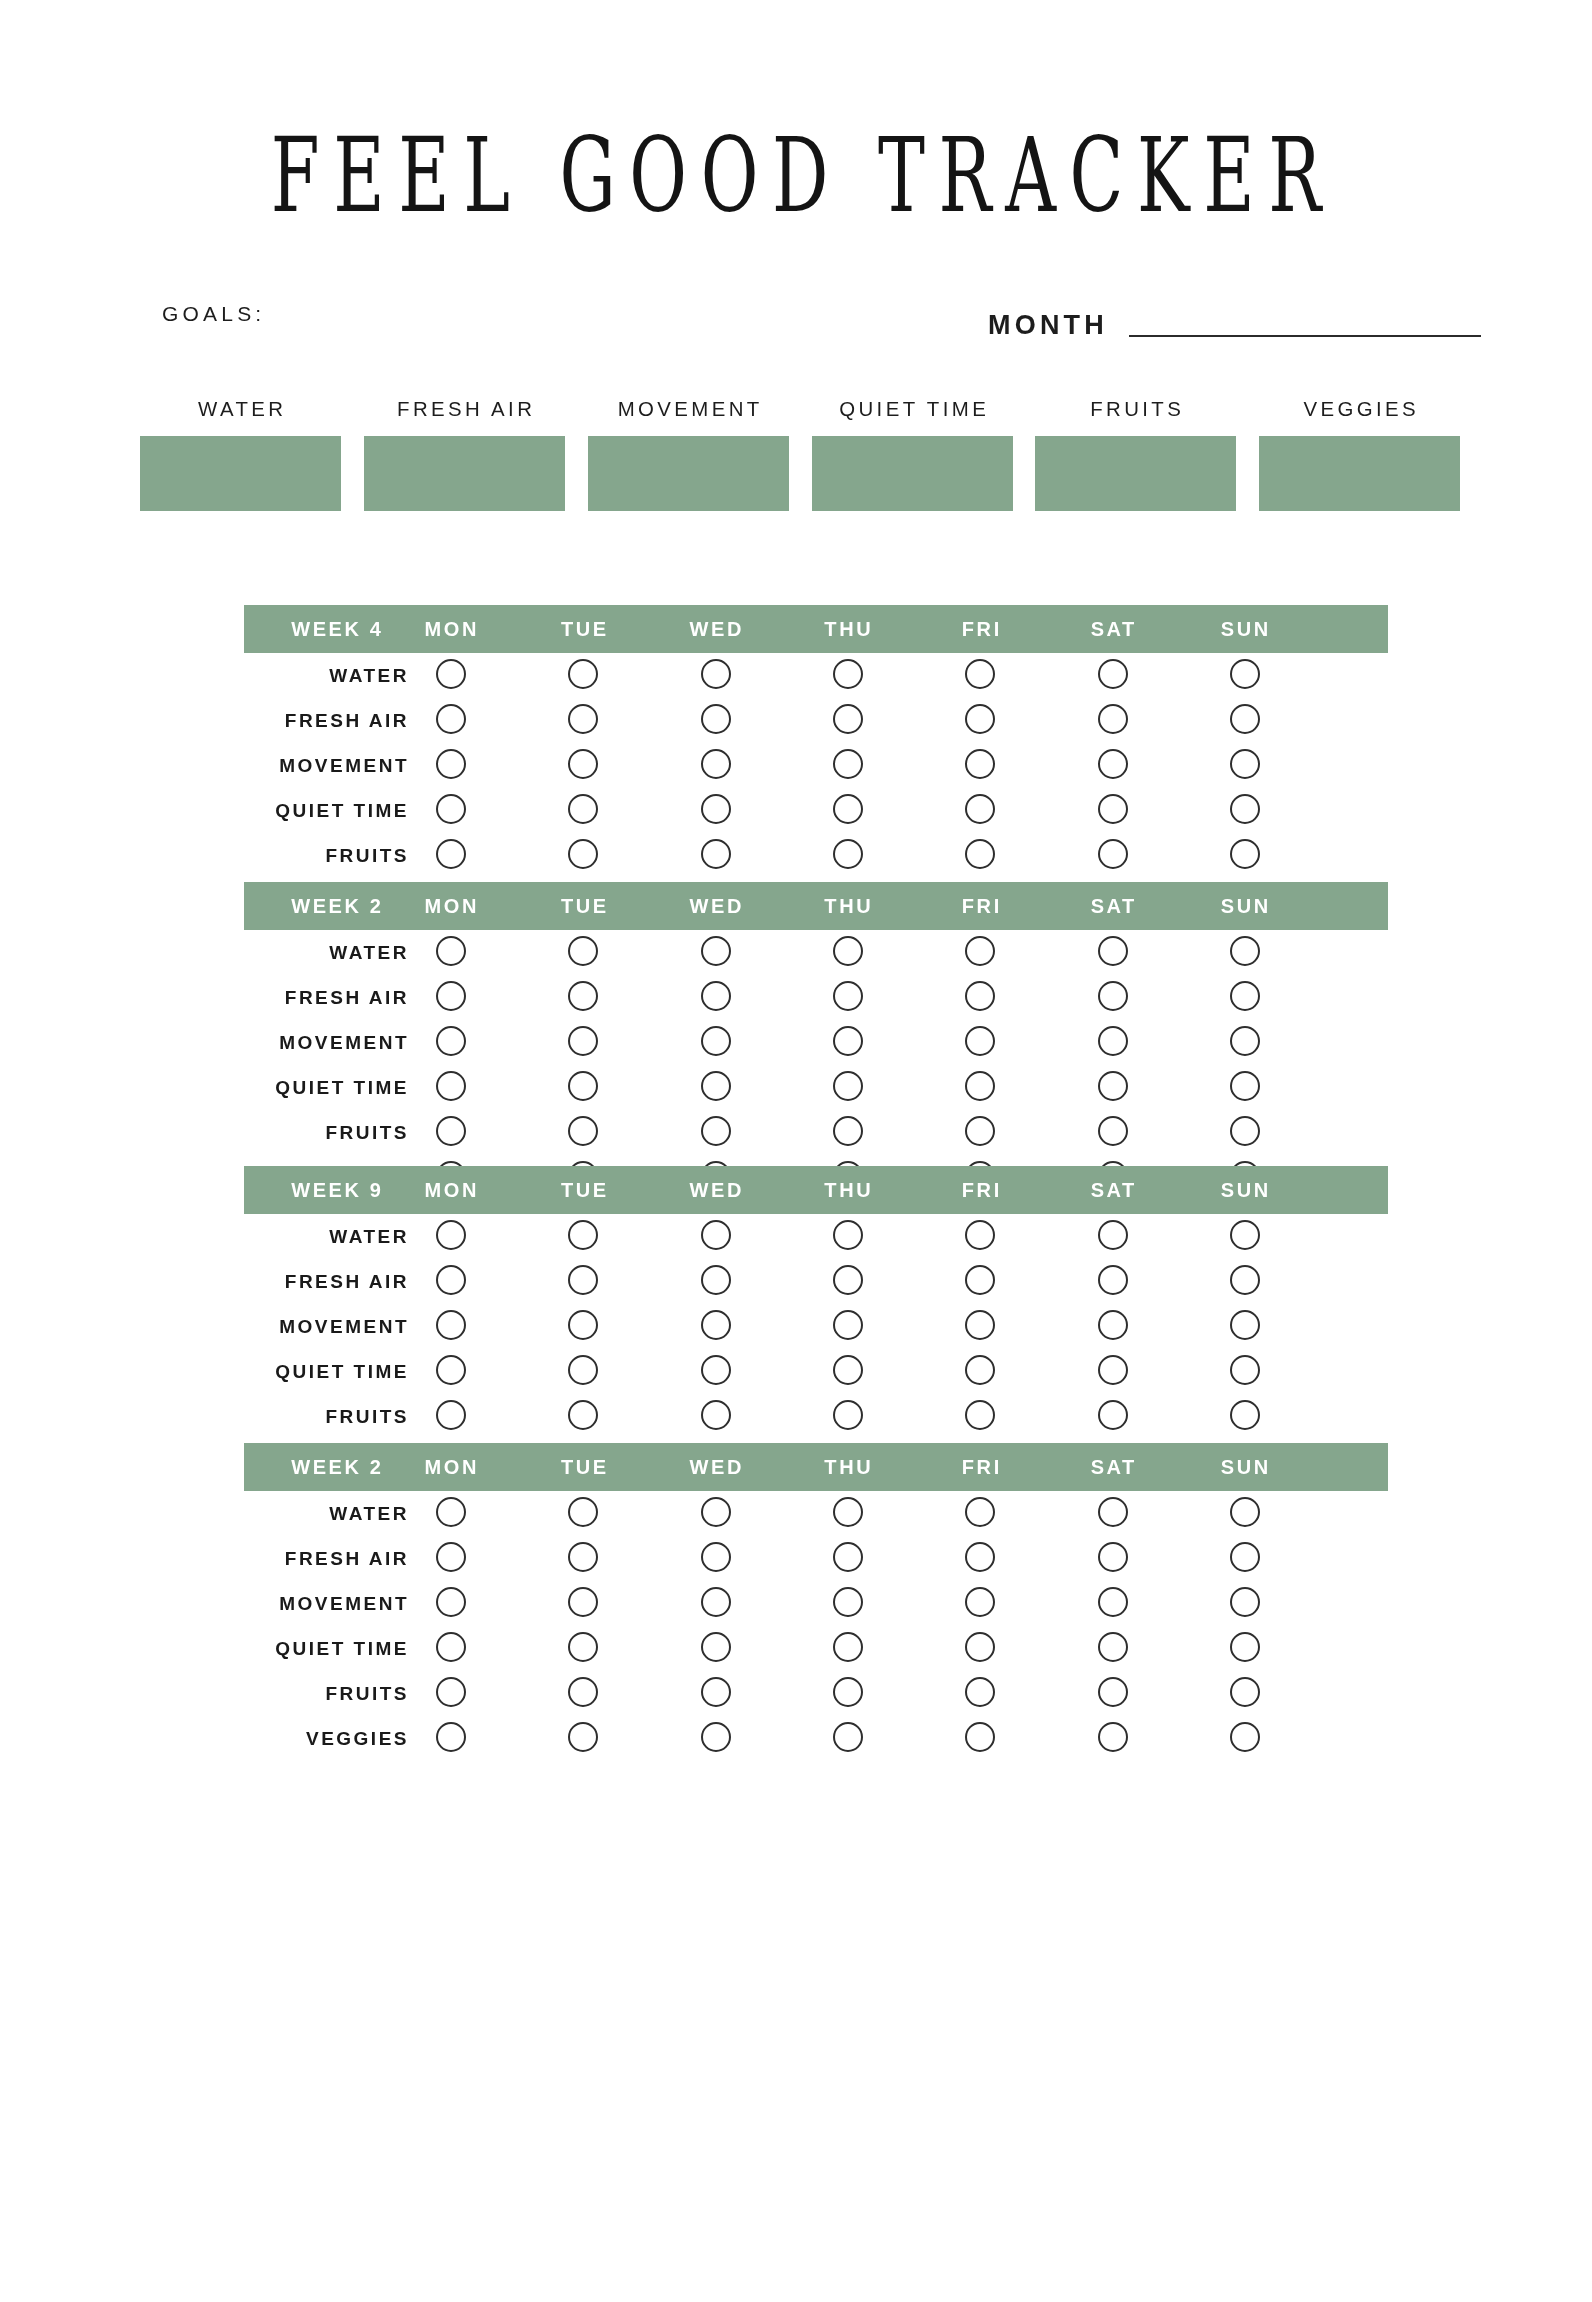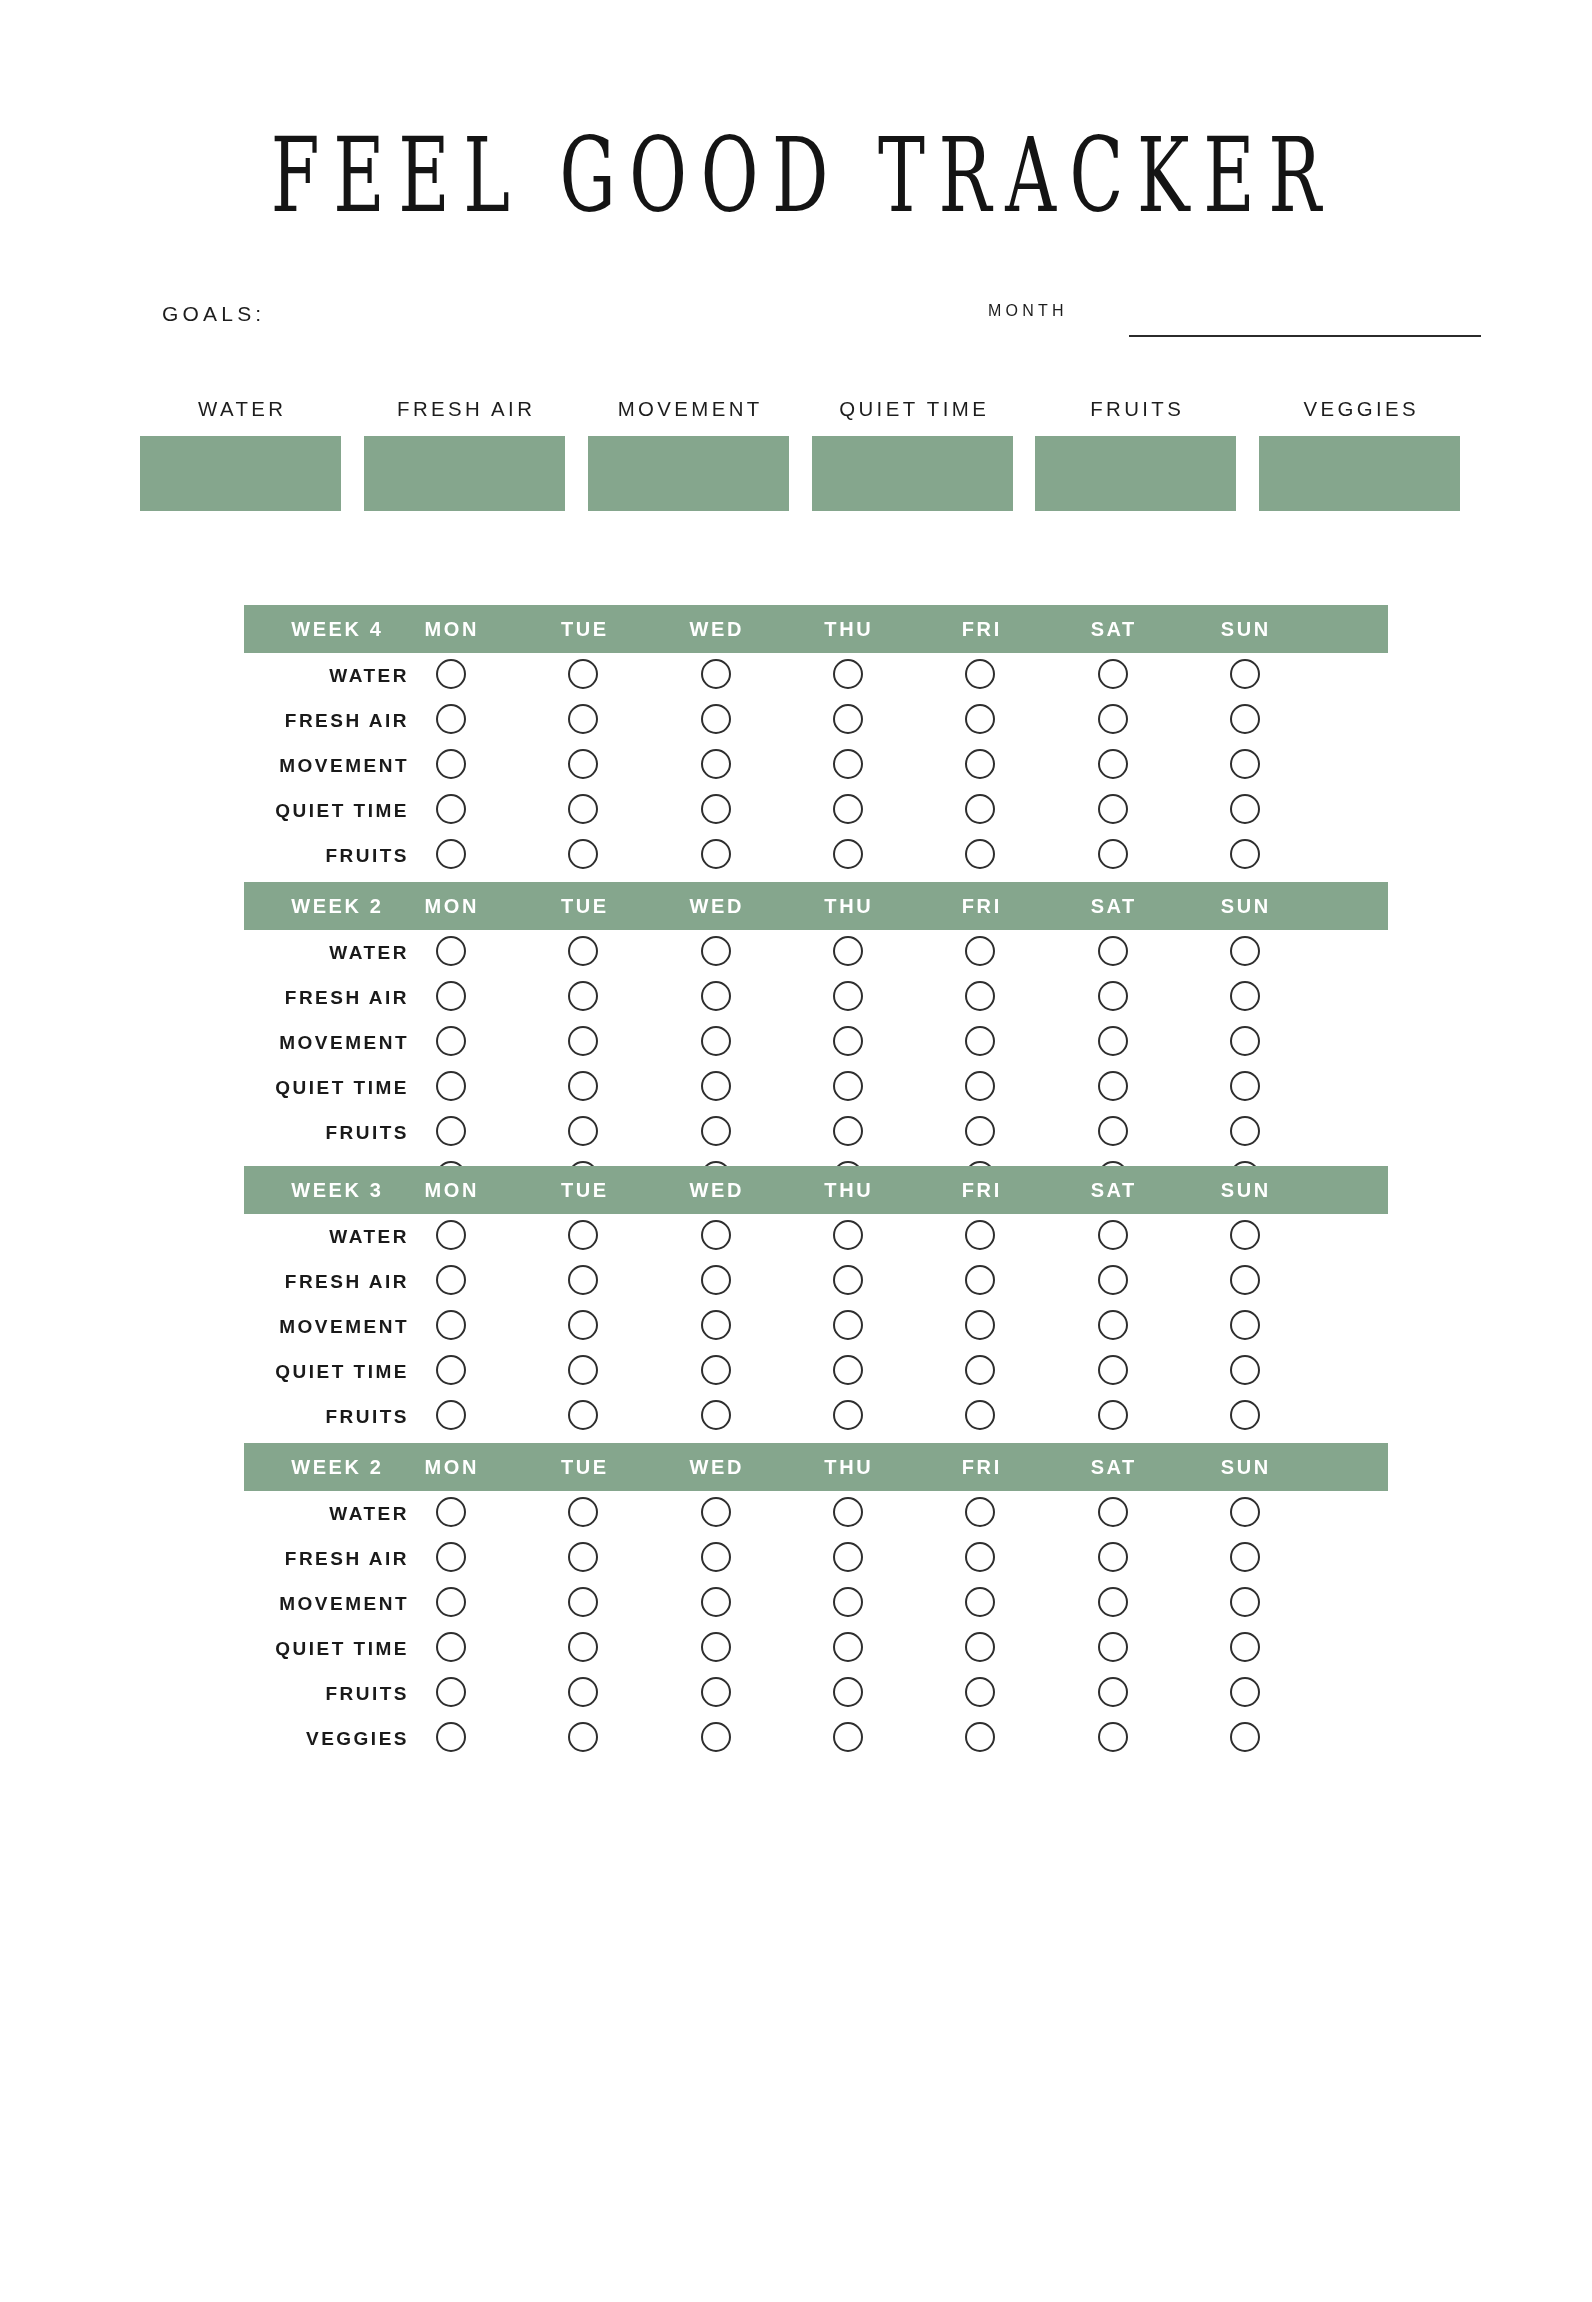--- a/index.html
+++ b/index.html
@@ -49,24 +49,24 @@
     top: 302px;
     font-size: 21px;
     letter-spacing: 4.2px;
     font-weight: 400;
     color: #1d1d1d;
     white-space: nowrap;
   }
   .month-label {
     position: absolute;
     left: 988px;
-    top: 302px;
-    font-size: 16px;
+    top: 310px;
+    font-size: 27px;
     letter-spacing: 4.2px;
-    font-weight: 400;
+    font-weight: 700;
     color: #1d1d1d;
     white-space: nowrap;
   }
   .month-rule {
     position: absolute;
     left: 1129px;
     top: 335px;
     width: 352px;
     height: 0;
     border-top: 2px solid #2b2b2b;
@@ -355,21 +355,21 @@
             <div class="dot" style="left: 457px;"></div>
             <div class="dot" style="left: 589px;"></div>
             <div class="dot" style="left: 721px;"></div>
             <div class="dot" style="left: 854px;"></div>
             <div class="dot" style="left: 986px;"></div>
           </div>
         </div>
       </div>
       <div class="week" style="top: 1166px;">
         <div class="week-header">
-          <div class="wh-cell wh-week">WEEK 3</div>
+          <div class="wh-cell wh-week">WEEK 9</div>
           <div class="wh-cell" style="left: 152px; width: 109px;">MON</div>
           <div class="wh-cell" style="left: 285px; width: 109px;">TUE</div>
           <div class="wh-cell" style="left: 417px; width: 109px;">WED</div>
           <div class="wh-cell" style="left: 549px; width: 109px;">THU</div>
           <div class="wh-cell" style="left: 682px; width: 109px;">FRI</div>
           <div class="wh-cell" style="left: 814px; width: 109px;">SAT</div>
           <div class="wh-cell" style="left: 946px; width: 109px;">SUN</div>
         </div>
         <div class="week-body">
           <div class="hrow">

